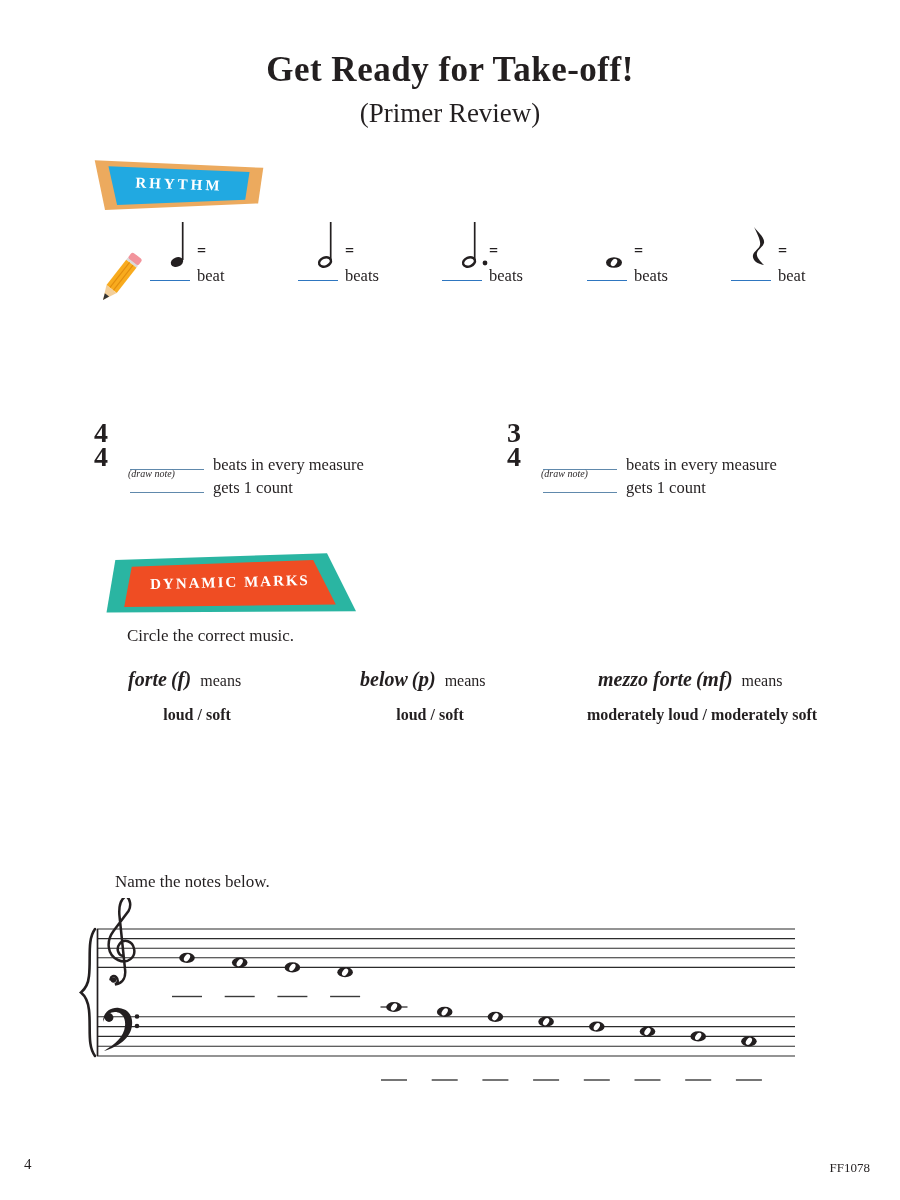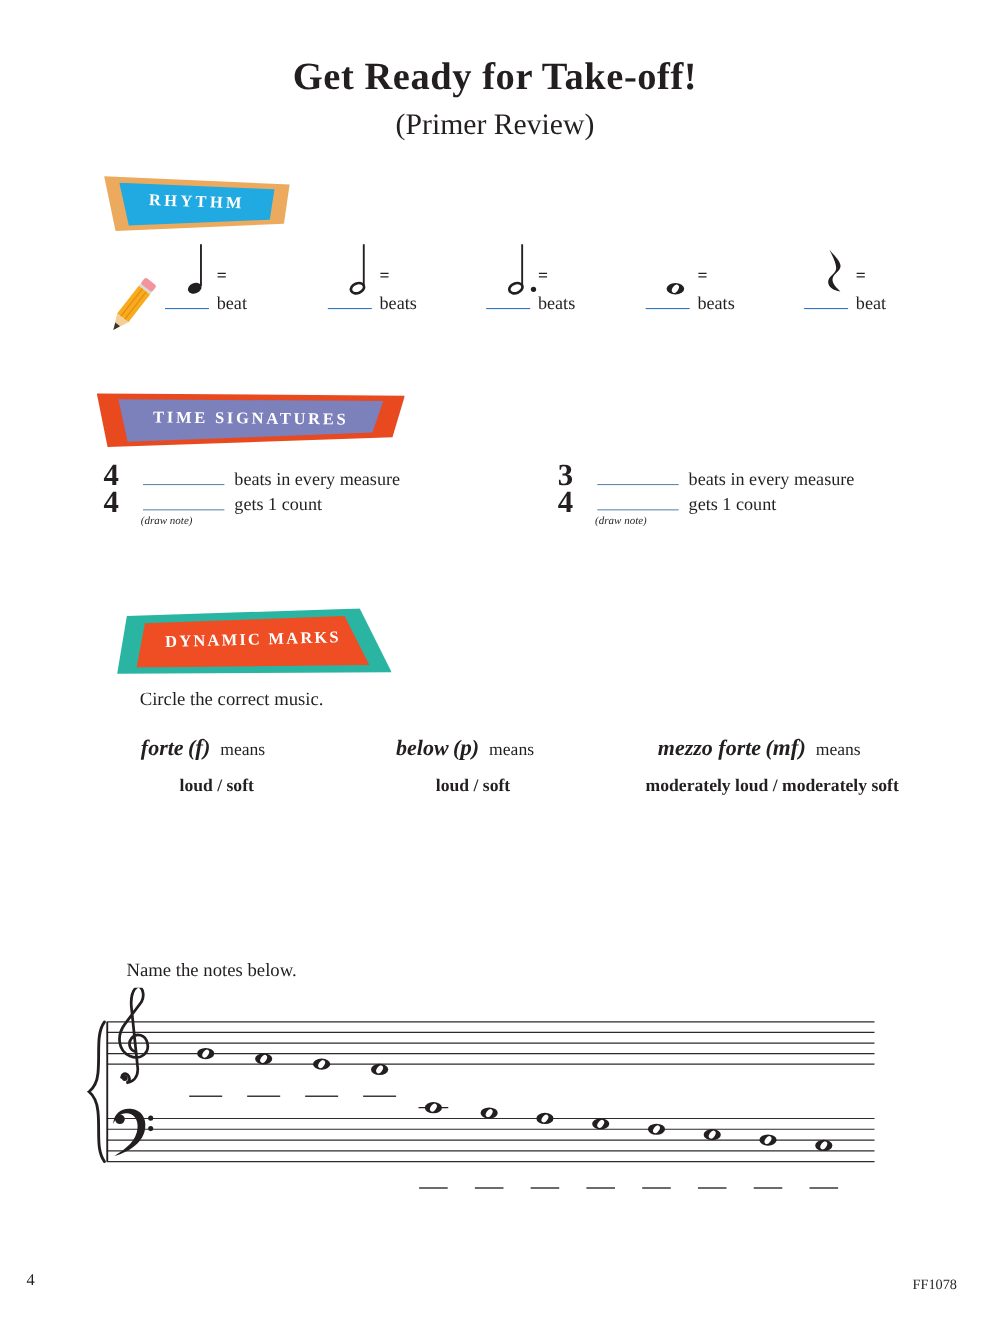--- a/index.html
+++ b/index.html
@@ -42,21 +42,21 @@
   .rcol{position:absolute;top:216px;width:125px;height:92px;}
   .rglyph{position:absolute;left:20px;top:0;}
   .req{position:absolute;left:65px;top:26px;font-size:16px;font-weight:bold;}
   .rline{position:absolute;left:18px;top:49px;white-space:nowrap;}
   .rblank{display:inline-block;width:40px;height:15px;border-bottom:1.7px solid var(--blank-line-blue);}
   .rlabel{font-size:16.5px;margin-left:7px;}
 
   
   .tsblock{position:absolute;top:421px;width:345px;height:78px;}
   .tsnum{position:absolute;left:0;top:0;width:26px;text-align:center;font-size:28px;font-weight:bold;line-height:23.5px;}
-  .tsrow{position:absolute;left:42px;white-space:nowrap;}
+  .tsrow{position:absolute;left:42px;white-space:nowrap;margin-top:29px;}
   .tsrow1{top:2px;} .tsrow2{top:25px;}
   .tsblank{display:inline-block;width:74px;height:17px;border-bottom:1.7px solid var(--blank-line-steel);}
   .tslabel{font-size:16.5px;margin-left:9px;}
   .tshint{position:absolute;left:40px;top:47px;font-style:italic;font-size:10px;}
 
   
   .dm-caption{left:368px;top:575px;font-size:17px;}
   .dyn-instruction{left:127px;top:626px;font-size:17px;}
   .dterm{position:absolute;top:667px;white-space:nowrap;}
   .dterm .term,.dterm .dsym,.dterm .paren{font-size:20px;font-weight:bold;font-style:italic;}
@@ -130,24 +130,20 @@
     <div class="rline"><span class="rblank"></span><span class="rlabel">beats</span></div>
   </div>
   <div class="rcol" style="left:713px">
     <svg class="rglyph" width="60" height="58" viewBox="0 0 60 58">
         <path d="M21,11 C26,17 32,22 31,27 C30,31 25,33 24,37 C23,41 27,45 31,49 C24,48 19,44 20,39 C21,35 26,33 27,29 C28,25 24,17 21,11 Z" fill="#231f20"></path>
       </svg>
     <span class="req">=</span>
     <div class="rline"><span class="rblank"></span><span class="rlabel">beat</span></div>
   </div>
 
-  <div class="banner timesig-banner">
-    <div class="banner-inner"></div>
-    <span class="banner-label">TIME SIGNATURES</span>
-  </div>
 
   <div class="tsblock" style="left:88px">
     <div class="tsnum">
       <div>4</div>
       <div>4</div>
     </div>
     <div class="tsrow tsrow1"><span class="tsblank"></span><span class="tslabel">beats in every measure</span></div>
     <div class="tsrow tsrow2"><span class="tsblank"></span><span class="tslabel">gets 1 count</span></div>
     <div class="tshint">(draw note)</div>
   </div>

